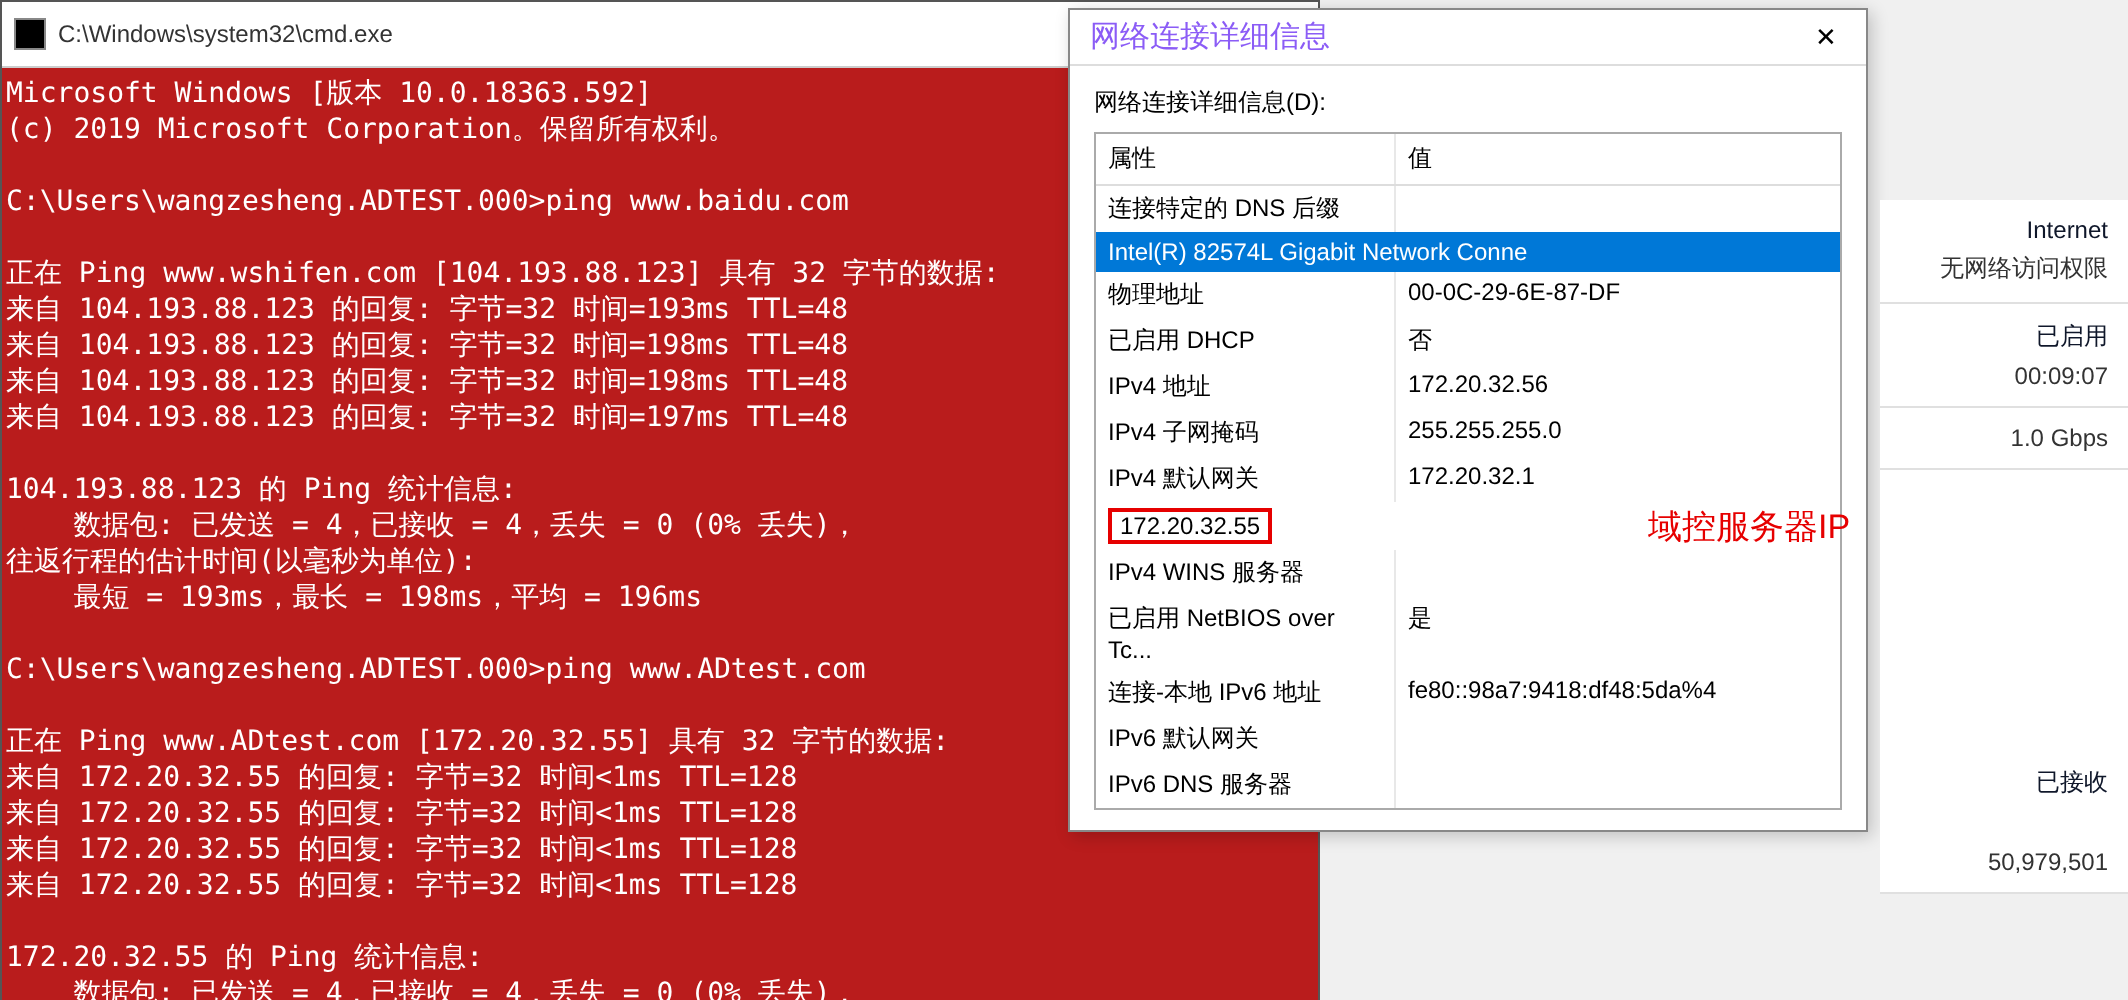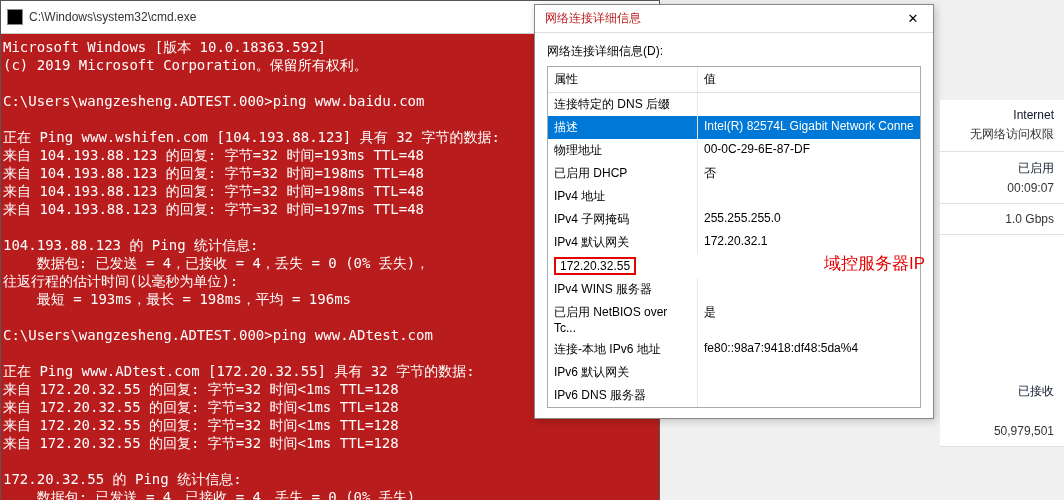--- a/index.html
+++ b/index.html
@@ -7,21 +7,21 @@
     
     
     .cmd-window { position: absolute; left: 0; top: 0; width: 660px; height: 500px; border: 1px solid #555; background: #000; }
     .cmd-titlebar { background: #fff; height: 28px; display: flex; align-items: center; padding: 16px 6px; border-bottom: 1px solid #ccc; font-size: 12px; color: #333; }
     .cmd-icon { width: 16px; height: 16px; background: #000; margin-right: 6px; border: 1px solid #888; display: flex; align-items: center; justify-content: center; color: #fff; font-size: 9px; }
     .cmd-content { background: #b91c1c; color: #fff; font-family: "Consolas", "SimSun", monospace; font-size: 14px; line-height: 18px; padding: 4px 2px; white-space: pre; height: calc(100% - 28px); overflow: hidden; }
     
     
     .dialog-window { position: absolute; left: 534px; top: 4px; width: 400px; background: #fff; border: 1px solid #888; font-size: 12px; box-shadow: 2px 2px 8px rgba(0,0,0,0.2); }
     .dialog-titlebar { height: 28px; display: flex; align-items: center; justify-content: space-between; padding: 0 6px 0 10px; border-bottom: 1px solid #ddd; }
-    .dialog-title { font-size: 12px; color: #b91c1c; }
+    .dialog-title { font-size: 15px; color: #8b5cf6; }
     .dialog-close { width: 28px; height: 22px; display: flex; align-items: center; justify-content: center; font-size: 13px; cursor: pointer; }
     .dialog-body { padding: 10px 12px; }
     .dialog-label { font-size: 12px; margin-bottom: 6px; color: #000; }
     .props-table { border: 1px solid #aaa; width: 100%; }
     .props-header { display: flex; background: #fff; border-bottom: 1px solid #ddd; }
     .props-header > div { padding: 4px 6px; font-size: 12px; color: #000; }
     .col-prop { width: 150px; border-right: 1px solid #e8e8e8; }
     .col-val { flex: 1; }
     .props-body { }
     .props-row { display: flex; font-size: 12px; }
@@ -92,33 +92,33 @@
       <div class="props-header">
         <div class="col-prop">属性</div>
         <div class="col-val">值</div>
       </div>
       <div class="props-body" id="props-body">
           <div class="props-row">
             <div class="col-prop">连接特定的 DNS 后缀</div>
             <div class="col-val"></div>
           </div>
           <div class="props-row selected">
-            <div class="col-prop">描述</div>
             <div class="col-val">Intel(R) 82574L Gigabit Network Conne</div>
           </div>
           <div class="props-row">
             <div class="col-prop">物理地址</div>
             <div class="col-val">00-0C-29-6E-87-DF</div>
           </div>
           <div class="props-row">
             <div class="col-prop">已启用 DHCP</div>
             <div class="col-val">否</div>
           </div>
           <div class="props-row">
             <div class="col-prop">IPv4 地址</div>
+            <div class="col-val">172.20.32.56</div>
           </div>
           <div class="props-row">
             <div class="col-prop">IPv4 子网掩码</div>
             <div class="col-val">255.255.255.0</div>
           </div>
           <div class="props-row">
             <div class="col-prop">IPv4 默认网关</div>
             <div class="col-val">172.20.32.1</div>
           </div>
           <div class="props-row">

